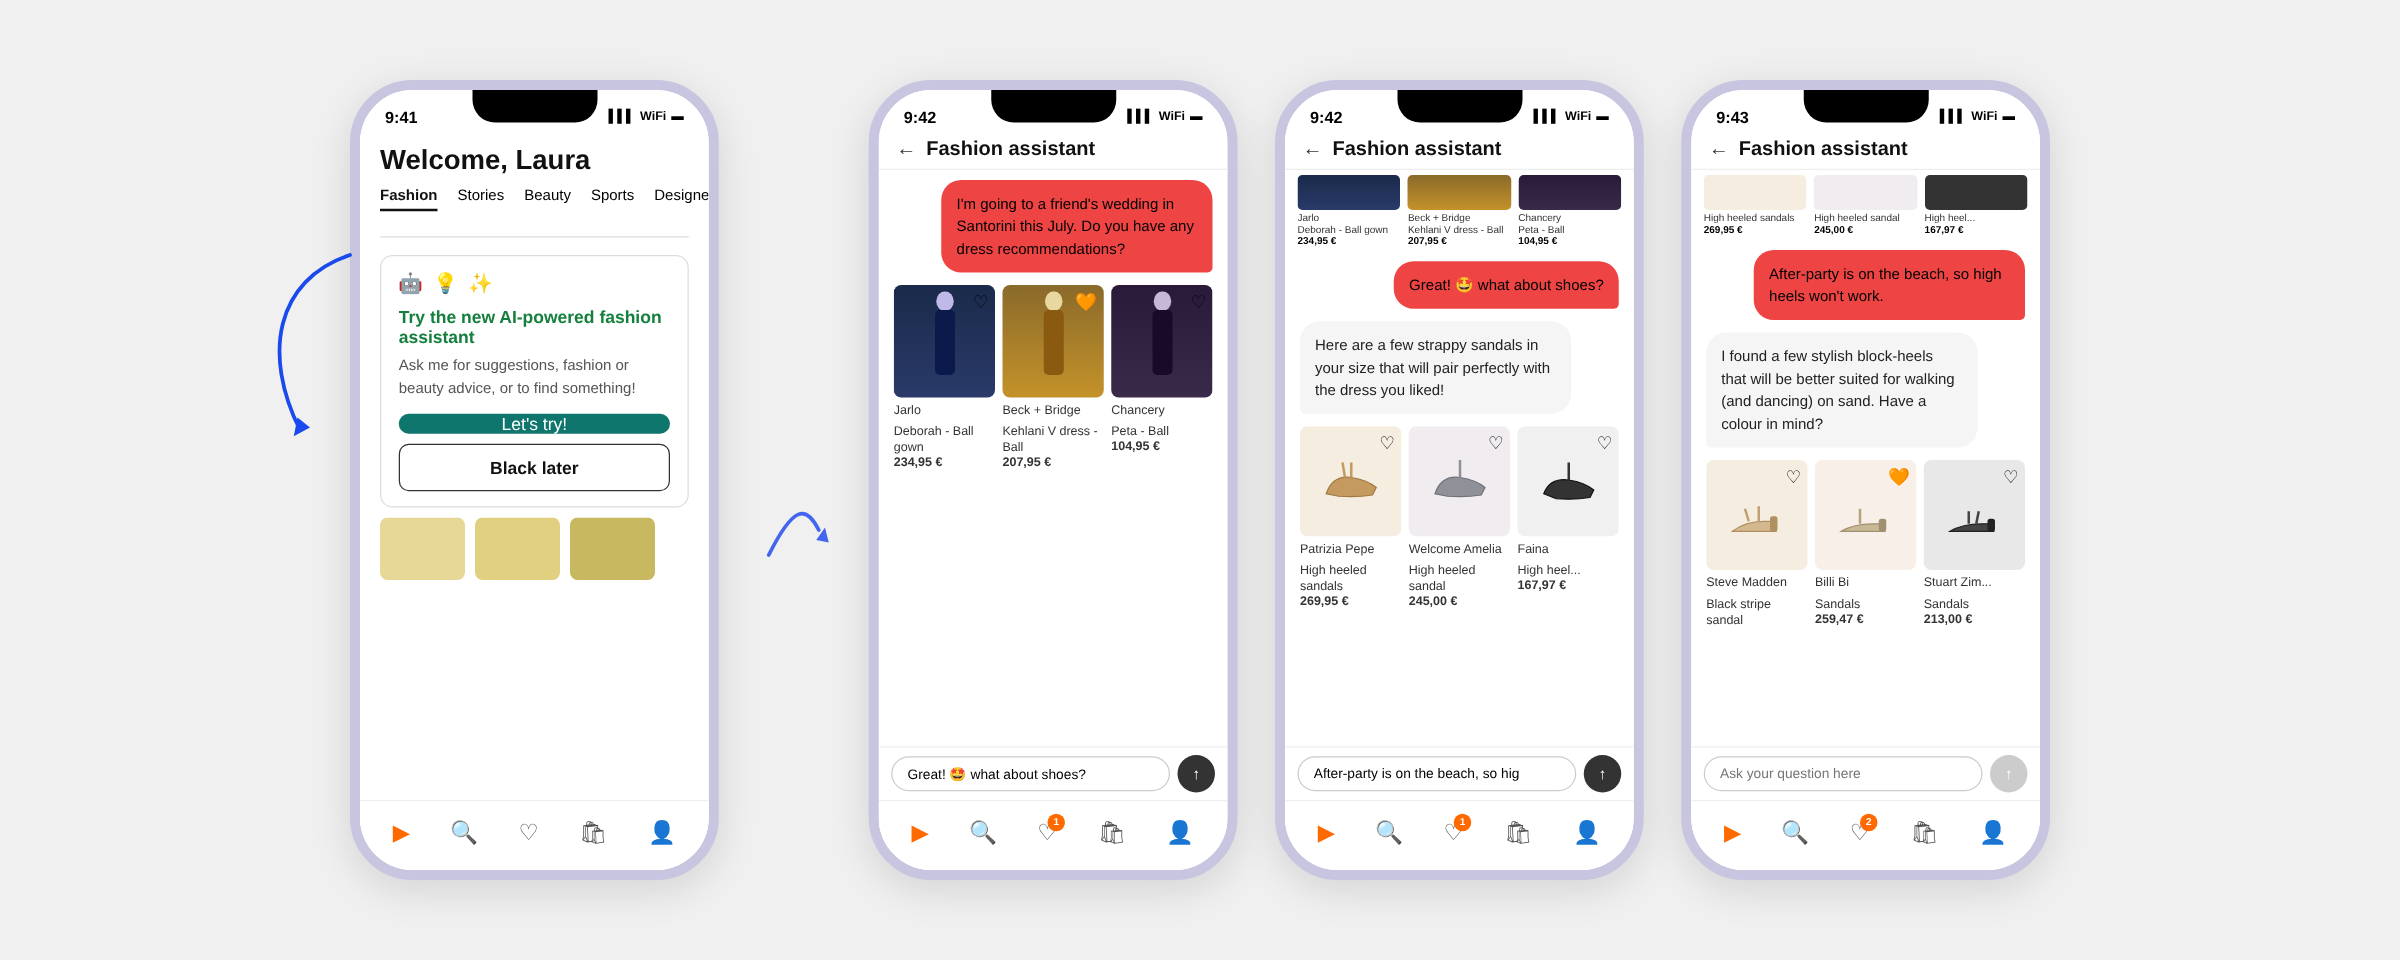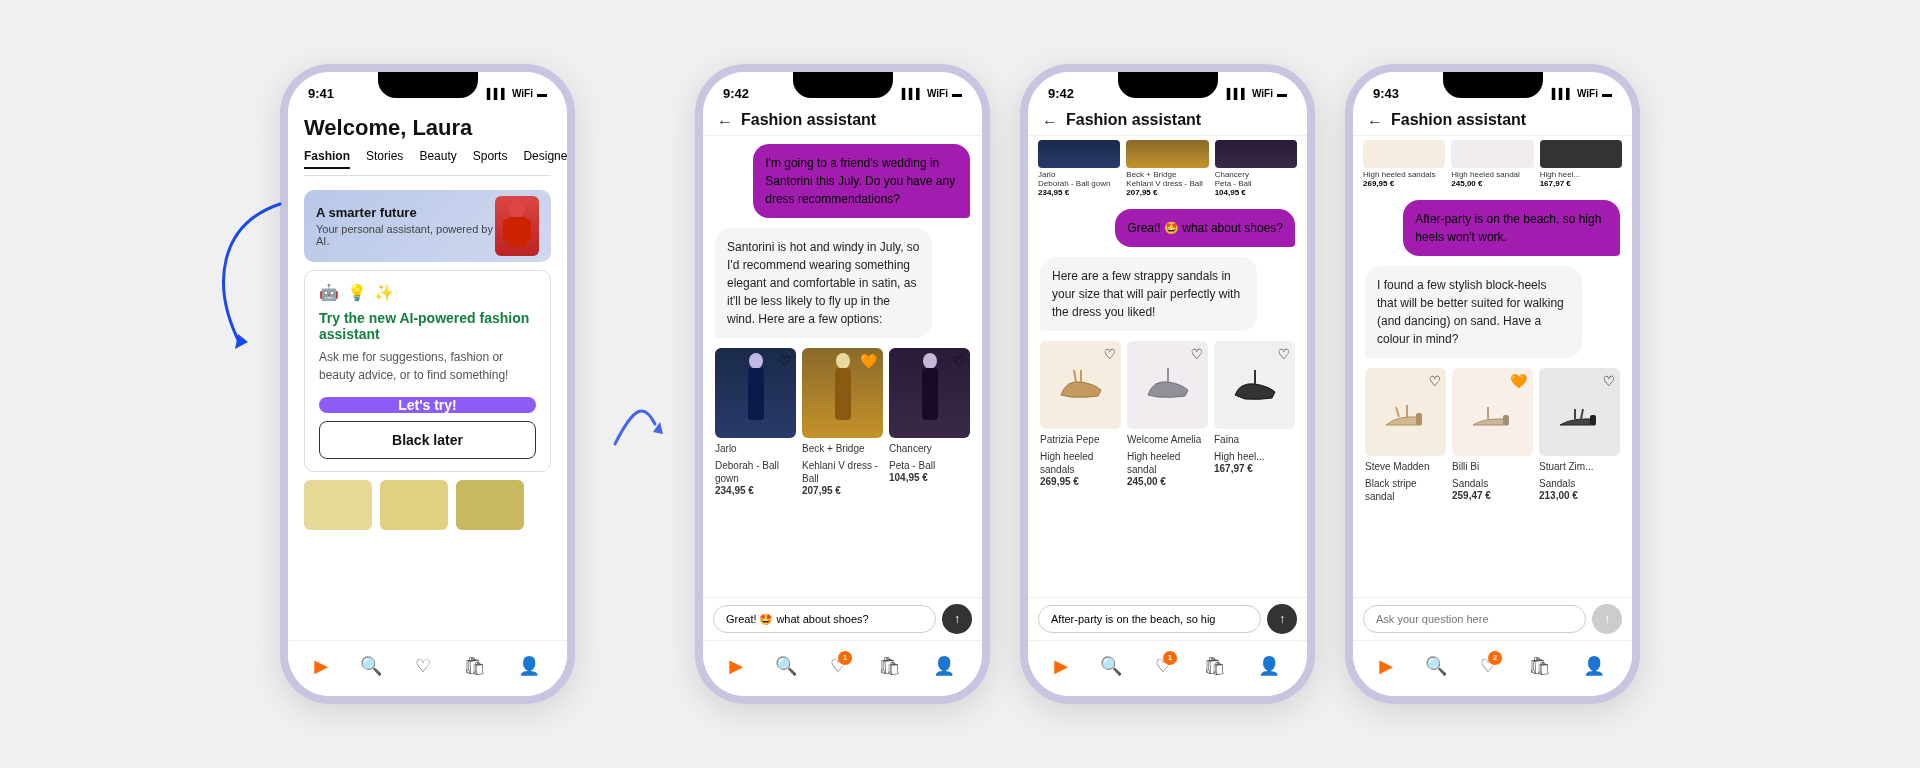--- a/index.html
+++ b/index.html
@@ -106,21 +106,21 @@
       border-radius: 50%;
       width: 14px; height: 14px;
       display: flex; align-items: center; justify-content: center;
       font-weight: 700;
     }
 
     
     .p1-content { padding: 0; overflow: hidden; }
     .p1-header { padding: 10px 16px 6px; }
     .p1-welcome { font-size: 22px; font-weight: 700; color: #111; margin-bottom: 8px; }
-    .p1-tabs { display: flex; gap: 16px; border-bottom: 1px solid #ddd; padding-bottom: 6px; }
+    .p1-tabs { display: flex; gap: 16px; border-bottom: 1px solid #ddd; padding-bottom: 20px; }
     .p1-tab { font-size: 12px; color: #000000; cursor: pointer; }
     .p1-tab.active { color: #111; font-weight: 700; border-bottom: 2px solid #111; padding-bottom: 4px; }
     .p1-banner {
       margin: 8px 16px;
       background: linear-gradient(135deg, #b8c8e8 0%, #d0d8f0 100%);
       border-radius: 10px;
       padding: 12px;
       display: flex;
       justify-content: space-between;
       align-items: center;
@@ -141,26 +141,26 @@
       border: 1px solid #ddd;
       border-radius: 10px;
       padding: 12px 14px;
     }
     .p1-card-icons { display: flex; gap: 8px; margin-bottom: 8px; font-size: 16px; }
     .p1-card-title { font-size: 14px; font-weight: 700; color: #15803d; margin-bottom: 6px; }
     .p1-card-desc { font-size: 12px; color: #555; margin-bottom: 12px; line-height: 1.5; }
     .p1-btn-primary {
       width: 100%;
       padding: 0;
-      background: #8b5cf6;
+      background: #0f766e;
       color: #fff;
       border: none;
       border-radius: 8px;
       font-size: 14px;
-      font-weight: 700;
+      font-weight: 400;
       margin-bottom: 8px;
       cursor: pointer;
     }
     .p1-btn-secondary {
       width: 100%;
       padding: 10px;
       background: #fff;
       color: #111;
       border: 1.5px solid #333;
       border-radius: 8px;
@@ -192,21 +192,21 @@
       gap: 10px;
     }
     .chat-bubble {
       max-width: 85%;
       padding: 10px 12px;
       border-radius: 16px;
       font-size: 12px;
       line-height: 1.5;
     }
     .chat-bubble.user {
-      background: #a21caf;
+      background: #ef4444;
       align-self: flex-end;
       border-bottom-right-radius: 4px;
     }
     .chat-bubble.bot {
       background: #f5f5f5;
       align-self: flex-start;
       border-bottom-left-radius: 4px;
       color: #222;
     }
     .products-row {
@@ -320,34 +320,20 @@
               <div class="p1-welcome">Welcome, Laura</div>
               <div class="p1-tabs">
                 <span class="p1-tab active">Fashion</span>
                 <span class="p1-tab">Stories</span>
                 <span class="p1-tab">Beauty</span>
                 <span class="p1-tab">Sports</span>
                 <span class="p1-tab">Designer</span>
               </div>
             </div>
 
-            <div class="p1-banner">
-              <div class="p1-banner-text">
-                <div class="title">A smarter future</div>
-                <div class="sub">Your personal assistant, powered by AI.</div>
-              </div>
-              <div class="p1-banner-img">
-                <svg width="40" height="55" viewBox="0 0 40 55">
-                  <ellipse cx="20" cy="8" rx="8" ry="9" fill="#d44"></ellipse>
-                  <rect x="10" y="16" width="20" height="30" rx="4" fill="#cc2200"></rect>
-                  <rect x="6" y="18" width="8" height="22" rx="4" fill="#cc2200"></rect>
-                  <rect x="26" y="18" width="8" height="22" rx="4" fill="#cc2200"></rect>
-                </svg>
-              </div>
-            </div>
 
             <div class="p1-card">
               <div class="p1-card-icons">
                 <span>🤖</span>
                 <span>💡</span>
                 <span>✨</span>
               </div>
               <div class="p1-card-title">Try the new AI-powered fashion assistant</div>
               <div class="p1-card-desc">Ask me for suggestions, fashion or beauty advice, or to find something!</div>
               <button class="p1-btn-primary">Let's try!</button>
@@ -401,23 +387,20 @@
           </div>
           <div class="top-nav">
             <span class="back-icon">←</span>
             <span class="nav-title">Fashion assistant</span>
           </div>
 
           <div class="chat-area" style="height:380px;">
             <div class="chat-bubble user">
               <span>I'm going to a friend's wedding in Santorini this July. Do you have any dress recommendations?</span>
             </div>
-            <div class="chat-bubble bot">
-              <span>Santorini is hot and windy in July, so I'd recommend wearing something elegant and comfortable in satin, as it'll be less likely to fly up in the wind. Here are a few options:</span>
-            </div>
 
             <div class="products-row">
               <div class="product-card">
                 <div class="product-img img-navy">
                   <span class="heart">♡</span>
                   <svg width="40" height="75" viewBox="0 0 40 75" style="margin:auto;display:block;margin-top:5px;">
                       <ellipse cx="20" cy="8" rx="7" ry="8" fill="#c0b8e8"></ellipse>
                       <rect x="12" y="15" width="16" height="52" rx="4" fill="#0a1a4a"></rect>
                     </svg>
                 </div>

